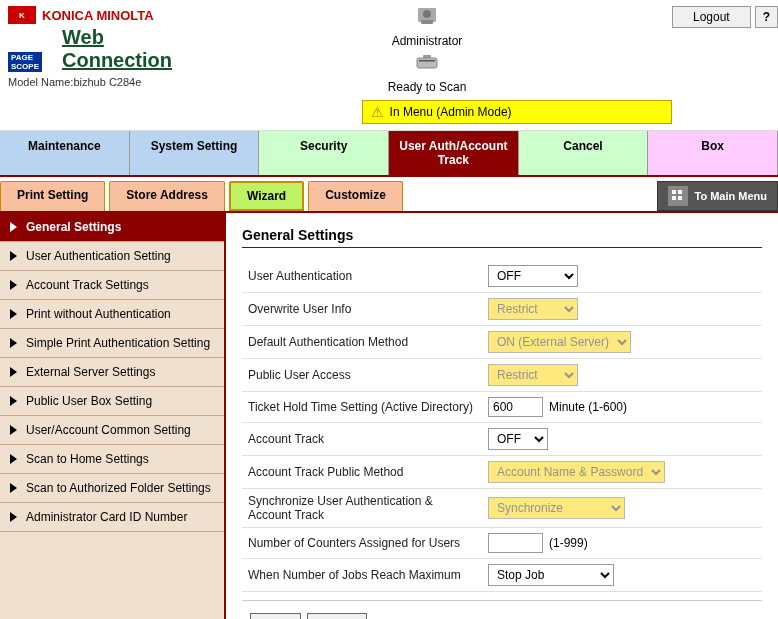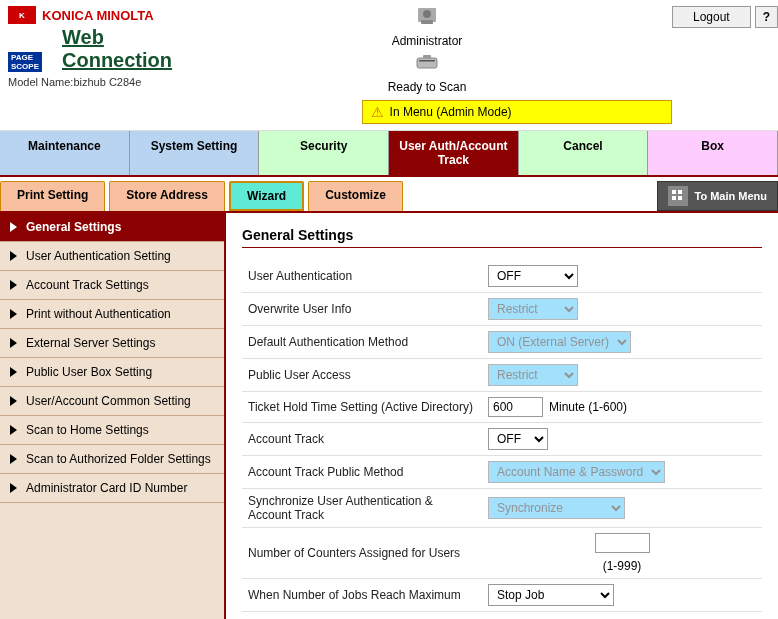--- a/index.html
+++ b/index.html
@@ -27,21 +27,21 @@
     .nav-tab.maintenance { background: #b8d4f0; color: #000; }
     .nav-tab.system { background: #b8d4f0; color: #000; }
     .nav-tab.security { background: #ccffcc; color: #000; }
     .nav-tab.user-auth { background: #8B0000; color: #fff; }
     .nav-tab.network { background: #ccffcc; color: #000; }
     .nav-tab.box { background: #ffccff; color: #000; }
 
     
     .nav-tabs-secondary { display: flex; background: #fff; border-bottom: 2px solid #8B0000; padding: 4px 0 0 0; gap: 0; }
     .nav-tab-sec { padding: 6px 16px; cursor: pointer; font-size: 12px; font-weight: bold; background: #f9c0a0; border: 1px solid #cc8800; border-bottom: none; margin-right: 4px; border-radius: 2px 2px 0 0; }
-    .nav-tab-sec.wizard { background: #5eead4; border: 2px solid #cc8800; }
+    .nav-tab-sec.wizard { background: #bef264; border: 2px solid #cc8800; }
     .nav-tab-sec.customize { background: #f9c0a0; }
     .to-main-menu { margin-left: auto; display: flex; align-items: center; background: #555; color: white; padding: 4px 10px; cursor: pointer; border: 1px solid #333; font-size: 11px; font-weight: bold; }
     .to-main-menu .menu-icon { background: #888; width: 20px; height: 20px; margin-right: 6px; display: flex; align-items: center; justify-content: center; }
 
     
     .main-layout { display: flex; min-height: 420px; }
 
     
     .sidebar { width: 226px; background: #f0e0d0; border-right: 2px solid #8B0000; flex-shrink: 0; }
     .sidebar-item { padding: 7px 10px; border-bottom: 1px solid #c8a888; cursor: pointer; font-size: 12px; display: flex; align-items: center; gap: 5px; }
@@ -52,21 +52,21 @@
     .content { flex: 1; padding: 14px 16px; background: #fff; }
     .content-title { font-size: 14px; font-weight: bold; margin-bottom: 12px; border-bottom: 1px solid #8B0000; padding-bottom: 4px; }
 
     .settings-table { width: 100%; border-collapse: collapse; }
     .settings-table tr { border-bottom: 1px solid #e0e0e0; }
     .settings-table td { padding: 5px 6px; vertical-align: middle; font-size: 12px; }
     .settings-table td:first-child { width: 240px; color: #222; }
     .settings-table td:last-child { }
 
     select { font-size: 12px; padding: 2px 4px; border: 1px solid #999; background: white; min-width: 90px; }
-    select:disabled { background: #7dd3fc; color: #666; }
+    select:disabled { background: #fde047; color: #666; }
     input[type="text"] { font-size: 12px; padding: 2px 4px; border: 1px solid #999; width: 60px; }
 
     .action-row { display: flex; justify-content: flex-start; gap: 6px; padding: 12px 8px 4px; border-top: 1px solid #ccc; margin-top: 8px; }
     .ok-btn { background: #f0f0f0; border: 1px solid #666; padding: 4px 16px; cursor: pointer; font-size: 12px; }
     .cancel-btn { background: #f0f0f0; border: 1px solid #666; padding: 4px 10px; cursor: pointer; font-size: 12px; }
 
     .refresh-icon { font-size: 16px; cursor: pointer; }
 
     .header-top-row { display: flex; align-items: flex-start; padding: 6px 8px; border-bottom: 1px solid #ddd; }
     .header-status-area { display: flex; flex-direction: column; gap: 4px; margin-left: 10px; flex: 1; }
@@ -161,20 +161,24 @@
     <div class="sidebar-item">
       <span class="arrow-right"></span>
       <span>Account Track Settings</span>
     </div>
     <div class="sidebar-item">
       <span class="arrow-right"></span>
       <span>Print without Authentication</span>
     </div>
     <div class="sidebar-item">
       <span class="arrow-right"></span>
+      <span>Simple Print Authentication Setting</span>
+    </div>
+    <div class="sidebar-item">
+      <span class="arrow-right"></span>
       <span>External Server Settings</span>
     </div>
     <div class="sidebar-item">
       <span class="arrow-right"></span>
       <span>Public User Box Setting</span>
     </div>
     <div class="sidebar-item">
       <span class="arrow-right"></span>
       <span>User/Account Common Setting</span>
     </div>
@@ -261,21 +265,21 @@
           <td>Synchronize User Authentication &amp; Account Track</td>
           <td>
             <select disabled="">
               <option>Synchronize</option>
               <option>Do Not Synchronize</option>
             </select>
           </td>
         </tr>
         <tr>
           <td>Number of Counters Assigned for Users</td>
-          <td style="display:flex; align-items:center; gap:6px; padding-top:5px;flex-direction:column;">
+          <td style="display:flex; align-items:center; gap:6px; padding-top:5px;">
             <input type="text" value="" style="width: 55px;">
             <span>(1-999)</span>
           </td>
         </tr>
         <tr>
           <td>When Number of Jobs Reach Maximum</td>
           <td>
             <select>
               <option>Stop Job</option>
               <option>Delete Oldest Job</option>

